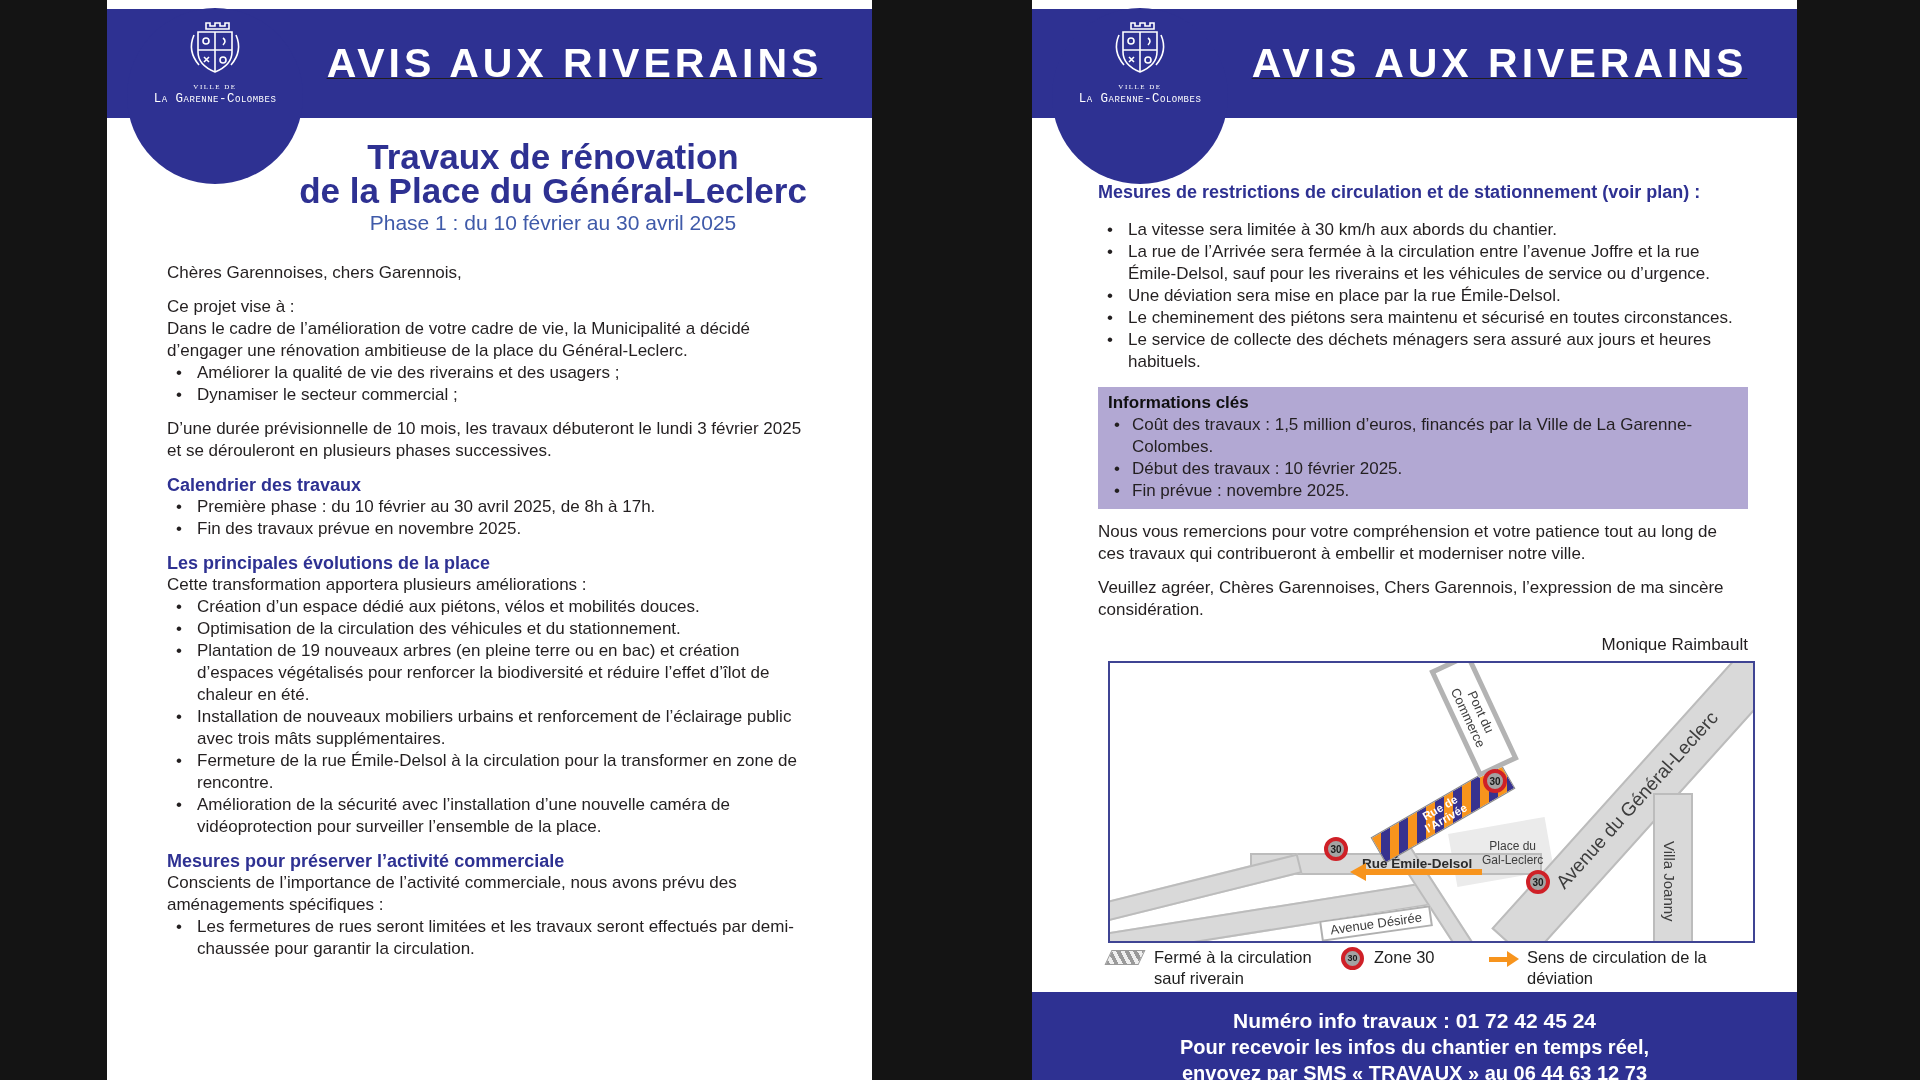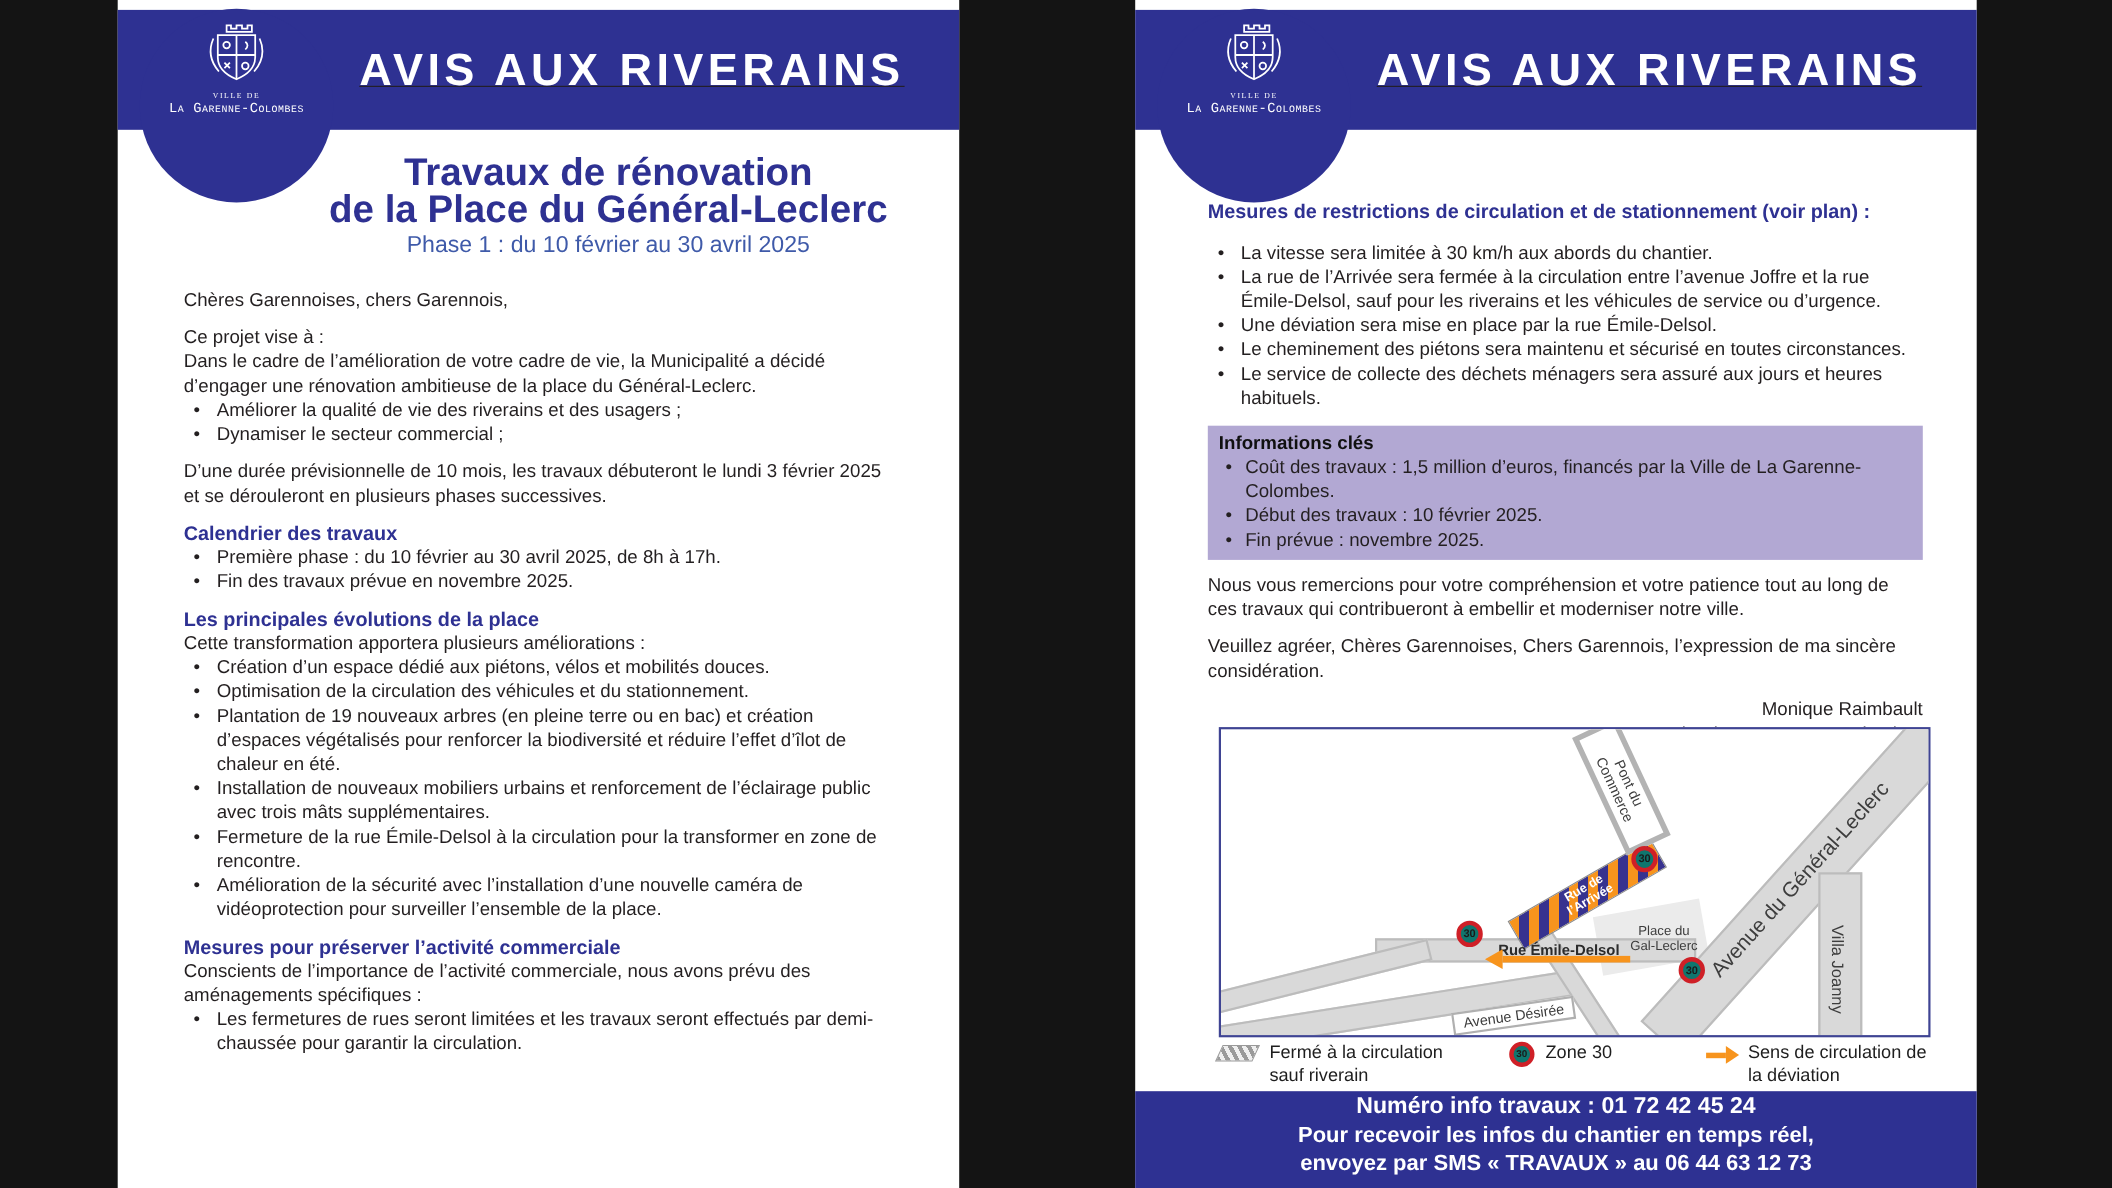--- a/index.html
+++ b/index.html
@@ -98,54 +98,54 @@
   .lbl-avenue { left:450px; top:212px; transform:rotate(-48deg); transform-origin:0 50%; font-size:19px; white-space:nowrap; }
   .lbl-joanny { left:551px; top:178px; writing-mode:vertical-rl; font-size:15px; }
   .lbl-delsol { left:252px; top:193px; font-size:13.5px; font-weight:700; color:#2b2b2b; white-space:nowrap; }
   .lbl-place  { left:372px; top:176px; font-size:12px; line-height:14px; text-align:center; }
   .lbl-desiree {
     left:210px; top:250px; transform:rotate(-8deg);
     background:#fff; border:2px solid #b0b0b0; padding:1px 8px; font-size:13px; white-space:nowrap;
   }
   .z30 {
     position:absolute; width:24px; height:24px; border-radius:50%;
-    background:#0f766e; border:4px solid var(--sign-red,#cf2027);
+    background:#a3a3a3; border:4px solid var(--sign-red,#cf2027);
     color:#1a1a1a; font-size:10px; font-weight:700;
     display:flex; align-items:center; justify-content:center; z-index:6;
   }
   .z30-1 { left:373px; top:106px; }
   .z30-2 { left:214px; top:174px; }
   .z30-3 { left:416px; top:207px; }
   .dev-bar  { position:absolute; left:256px; top:206px; width:116px; height:6px; background:var(--orange,#f7941d); z-index:5; }
   .dev-head { position:absolute; left:240px; top:200px; width:0; height:0; z-index:5;
               border-top:9px solid transparent; border-bottom:9px solid transparent;
               border-right:16px solid var(--orange,#f7941d); }
 
   
-  .legend { position:absolute; left:76px; top:947px; width:647px; display:flex; font-size:16.5px; line-height:21px; color:#1e1e1e;gap:31px; }
+  .legend { position:absolute; left:76px; top:947px; width:647px; display:flex; font-size:16.5px; line-height:21px; color:#1e1e1e; }
   .leg-item { display:flex; align-items:flex-start; }
   .leg-1 { width:233px; }
   .leg-2 { width:148px; }
   .leg-3 { flex:1; }
   .leg-road {
     width:34px; height:15px; margin:3px 12px 0 0; flex:none;
     background:repeating-linear-gradient(45deg,#9a9a9a 0 3px,#efefef 3px 6px);
     border:1px solid #9a9a9a; transform:skewX(-25deg);
   }
   .leg-z30 { position:static; flex:none; width:23px; height:23px; font-size:9px; margin-right:10px; }
   .leg-arrow { display:flex; align-items:center; margin:4px 8px 0 0; flex:none; }
   .arr-bar  { width:18px; height:5px; background:var(--orange,#f7941d); }
   .arr-head { width:0; height:0; border-top:8px solid transparent; border-bottom:8px solid transparent; border-left:12px solid var(--orange,#f7941d); }
 
   
   .footer {
     position:absolute; left:0; right:0; top:992px; height:88px;
     background:var(--brand,#2e3192); color:#fff; text-align:center; font-weight:700;
   }
-  .footer .f1 { font-size:21px; padding-top:0; line-height:27px; }
+  .footer .f1 { font-size:21px; padding-top:15px; line-height:27px; }
   .footer .f2, .footer .f3 { font-size:20px; line-height:26px; }
 </style>
 </head>
 <body>
 
 <section class="page page--left">
   <div class="band">
     <div class="band-inner">
       <span class="band-title">AVIS AUX RIVERAINS</span>
     </div>

